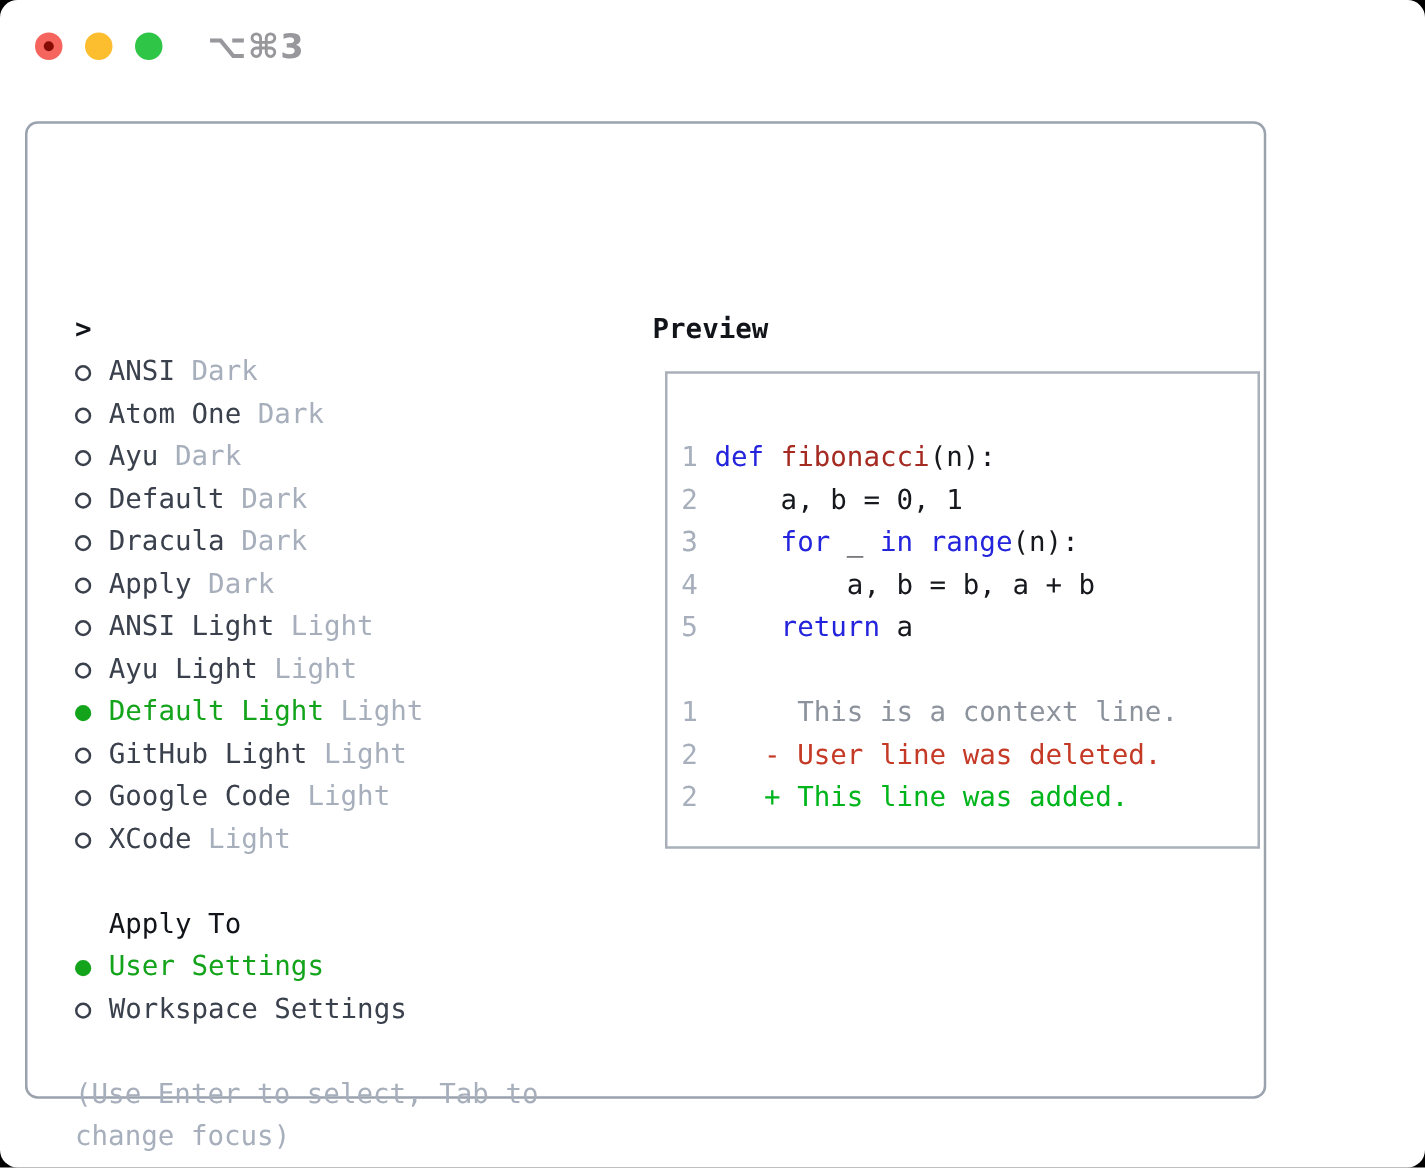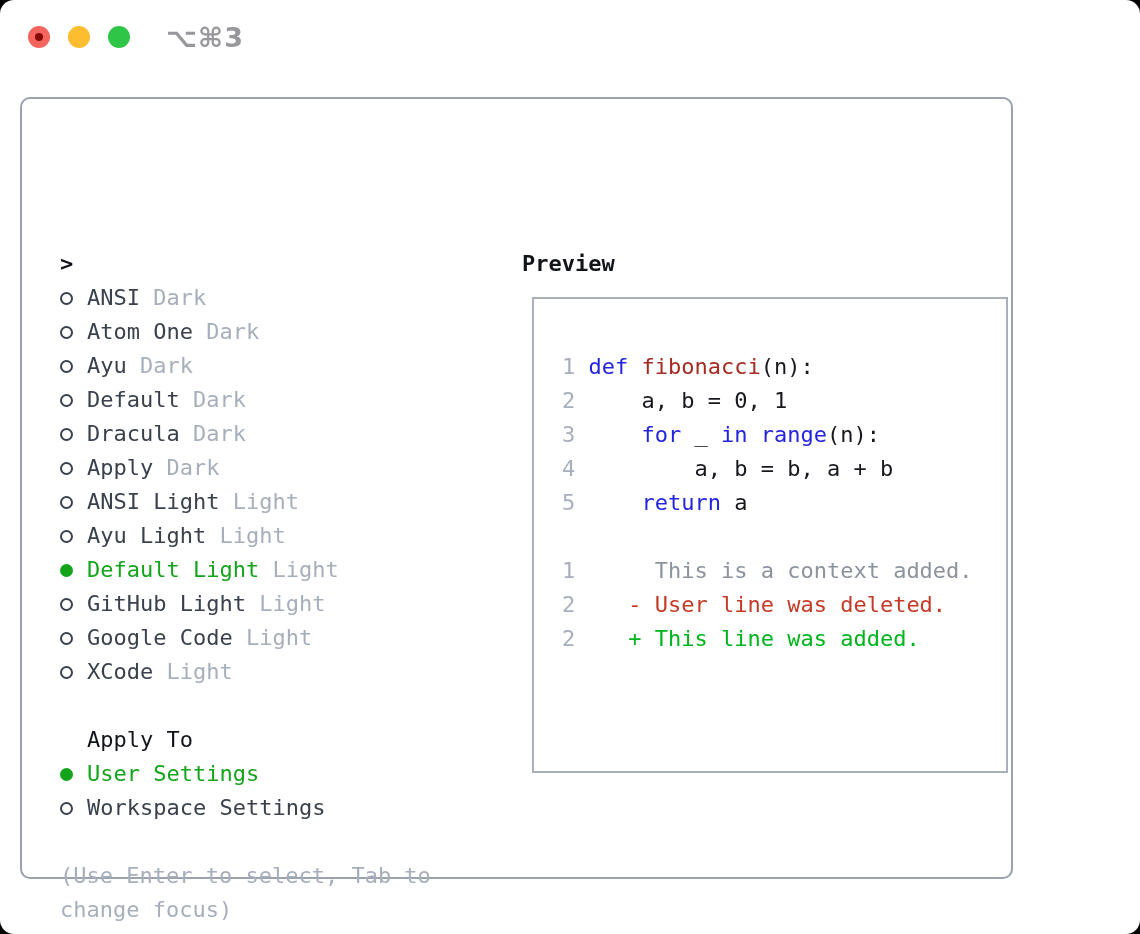--- a/index.html
+++ b/index.html
@@ -78,23 +78,23 @@
   .spacer{height:34px;}
   .help{
     width:440px;font-size:22px;line-height:34px;color:var(--muted);
   }
   
   .preview-header{
     position:absolute;left:500px;top:148px;height:34px;
     font-size:22px;line-height:34px;font-weight:bold;color:var(--heading);
   }
   .preview-box{
-    position:absolute;left:510px;top:198px;width:476px;height:476px;
+    position:absolute;left:510px;top:198px;width:476px;height:382px;
     border:2px solid var(--border-preview);
-    padding:51px 0 0 28px;
+    padding:51px 0 0 11px;
   }
   .code-line{
     height:34px;font-size:22px;line-height:34px;white-space:pre;color:var(--plain);
   }
   .seg-num{color:var(--lnum);}
   .seg-kw{color:var(--kw);}
   .seg-fn{color:var(--fn);}
   .seg-plain{color:var(--plain);}
   .seg-ctx{color:var(--ctx);}
   .seg-del{color:var(--del);}
@@ -157,20 +157,20 @@
     <div class="preview-header">Preview</div>
 
     <div class="preview-box">
       <div id="code-lines">
           <div class="code-line"><span class="seg-num">1 </span><span class="seg-kw">def</span><span class="seg-plain"> </span><span class="seg-fn">fibonacci</span><span class="seg-plain">(n):</span></div>
           <div class="code-line"><span class="seg-num">2 </span><span class="seg-plain">    a, b = 0, 1</span></div>
           <div class="code-line"><span class="seg-num">3 </span><span class="seg-plain">    </span><span class="seg-kw">for</span><span class="seg-plain"> _ </span><span class="seg-kw">in</span><span class="seg-plain"> </span><span class="seg-kw">range</span><span class="seg-plain">(n):</span></div>
           <div class="code-line"><span class="seg-num">4 </span><span class="seg-plain">        a, b = b, a + b</span></div>
           <div class="code-line"><span class="seg-num">5 </span><span class="seg-plain">    </span><span class="seg-kw">return</span><span class="seg-plain"> a</span></div>
           <div class="code-line">&nbsp;</div>
-          <div class="code-line"><span class="seg-num">1</span><span class="seg-ctx">      This is a context added.</span></div>
+          <div class="code-line"><span class="seg-num">1</span><span class="seg-ctx">      This is a context line.</span></div>
           <div class="code-line"><span class="seg-num">2</span><span class="seg-del">    - User line was deleted.</span></div>
           <div class="code-line"><span class="seg-num">2</span><span class="seg-add">    + This line was added.</span></div>
         </div>
     </div>
 
   </div>
 </div>
 
 </body></html>

